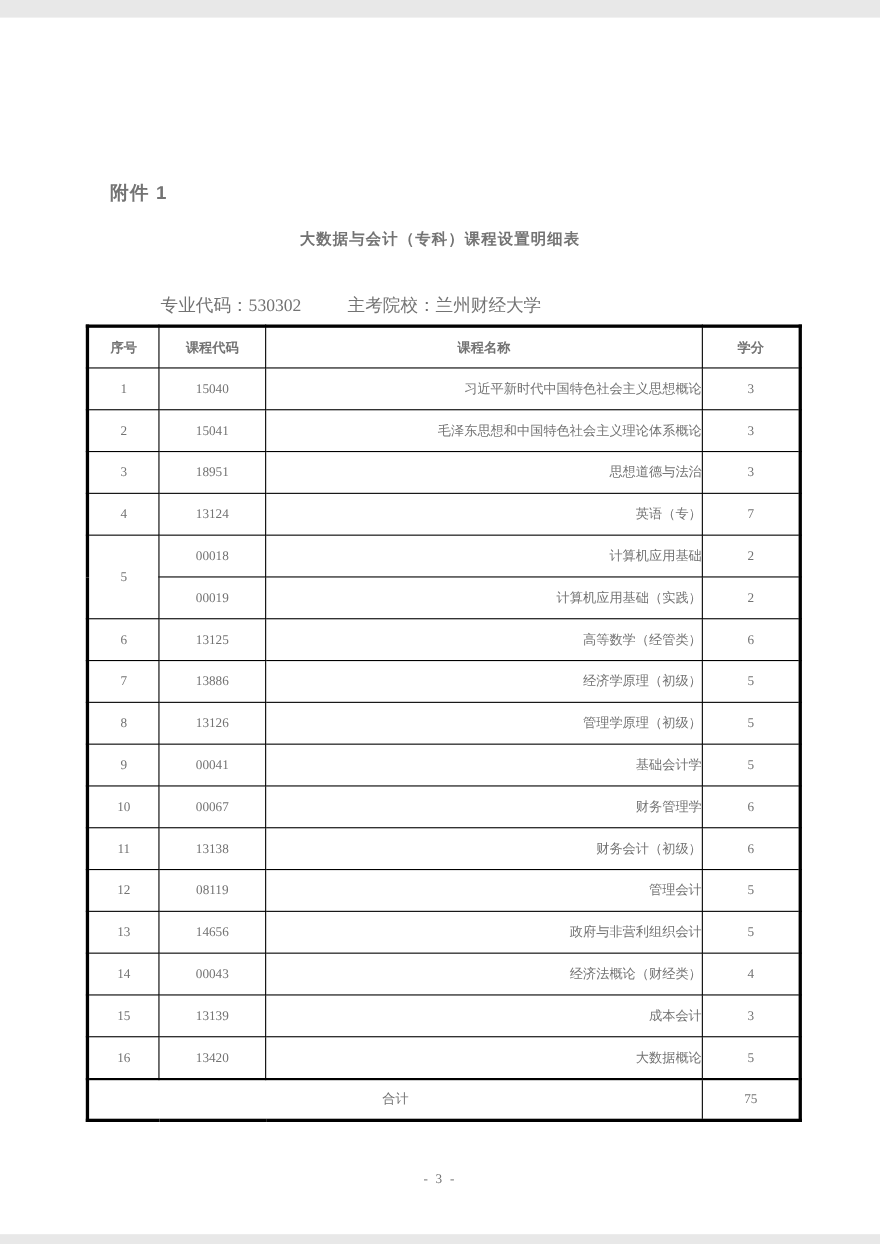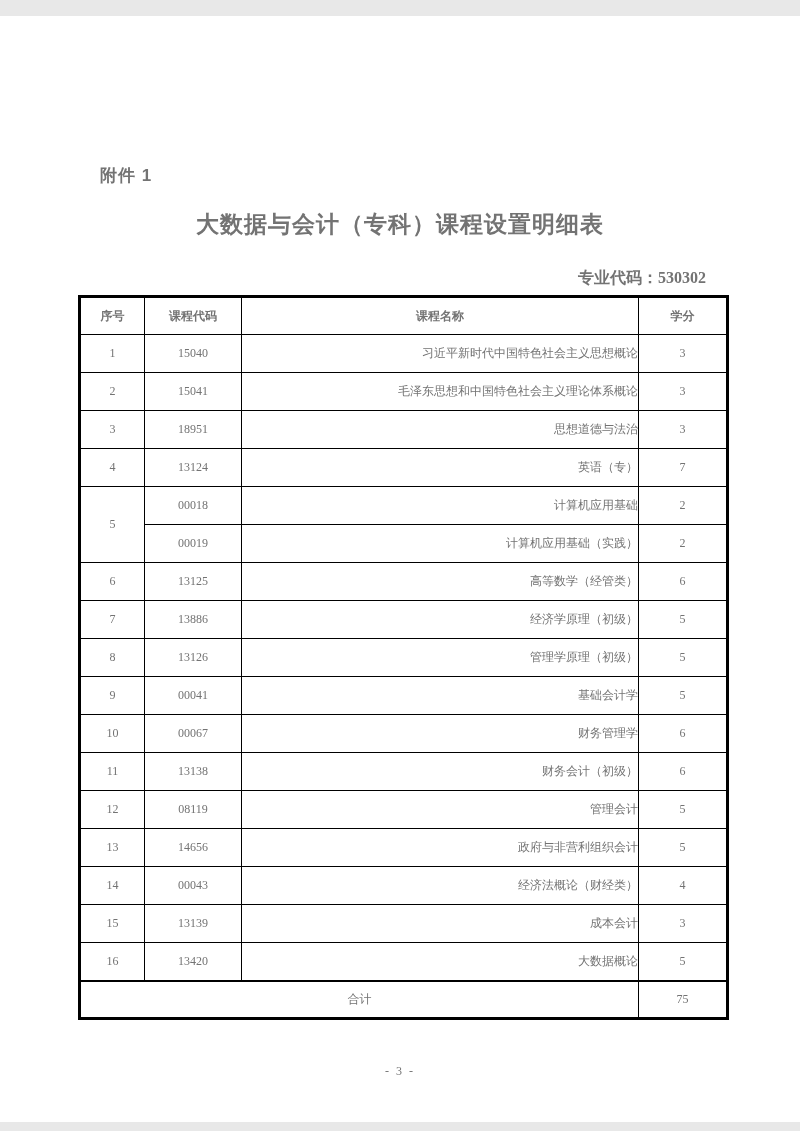--- a/index.html
+++ b/index.html
@@ -22,35 +22,35 @@
     font-weight: bold;
     letter-spacing: 1px;
     font-family: "Liberation Sans", "DejaVu Sans", sans-serif;
   }
   .doc-title {
     position: absolute;
     left: 0;
     right: 0;
     top: 193px;
     text-align: center;
-    font-size: 23px;
+    font-size: 14px;
     font-weight: bold;
     letter-spacing: 1px;
   }
   .info-row {
     position: absolute;
     left: 78px;
     top: 252px;
     width: 648px;
     display: flex;
-    justify-content: flex-end;
+    justify-content: flex-start;
     padding-left: 68px;
     padding-right: 20px;
     font-size: 16px;
-    font-weight: bold;
+    font-weight: normal;
     gap: 42px;
   }
   table.courses {
     position: absolute;
     left: 78px;
     top: 279px;
     width: 648px;
     border-collapse: collapse;
     table-layout: fixed;
     border: 3px solid #000;
@@ -89,20 +89,21 @@
 <body>
 
 <div class="page">
 
   <div class="attachment">附件 1</div>
 
   <div class="doc-title">大数据与会计（专科）课程设置明细表</div>
 
   <div class="info-row">
     <div><span>专业代码：</span><span>530302</span></div>
+    <div><span>主考院校：</span><span>兰州财经大学</span></div>
   </div>
 
   <table class="courses">
     <colgroup>
       <col style="width:65px">
         <col style="width:97px">
         <col style="width:397px">
         <col style="width:89px">
     </colgroup>
     <tbody>

